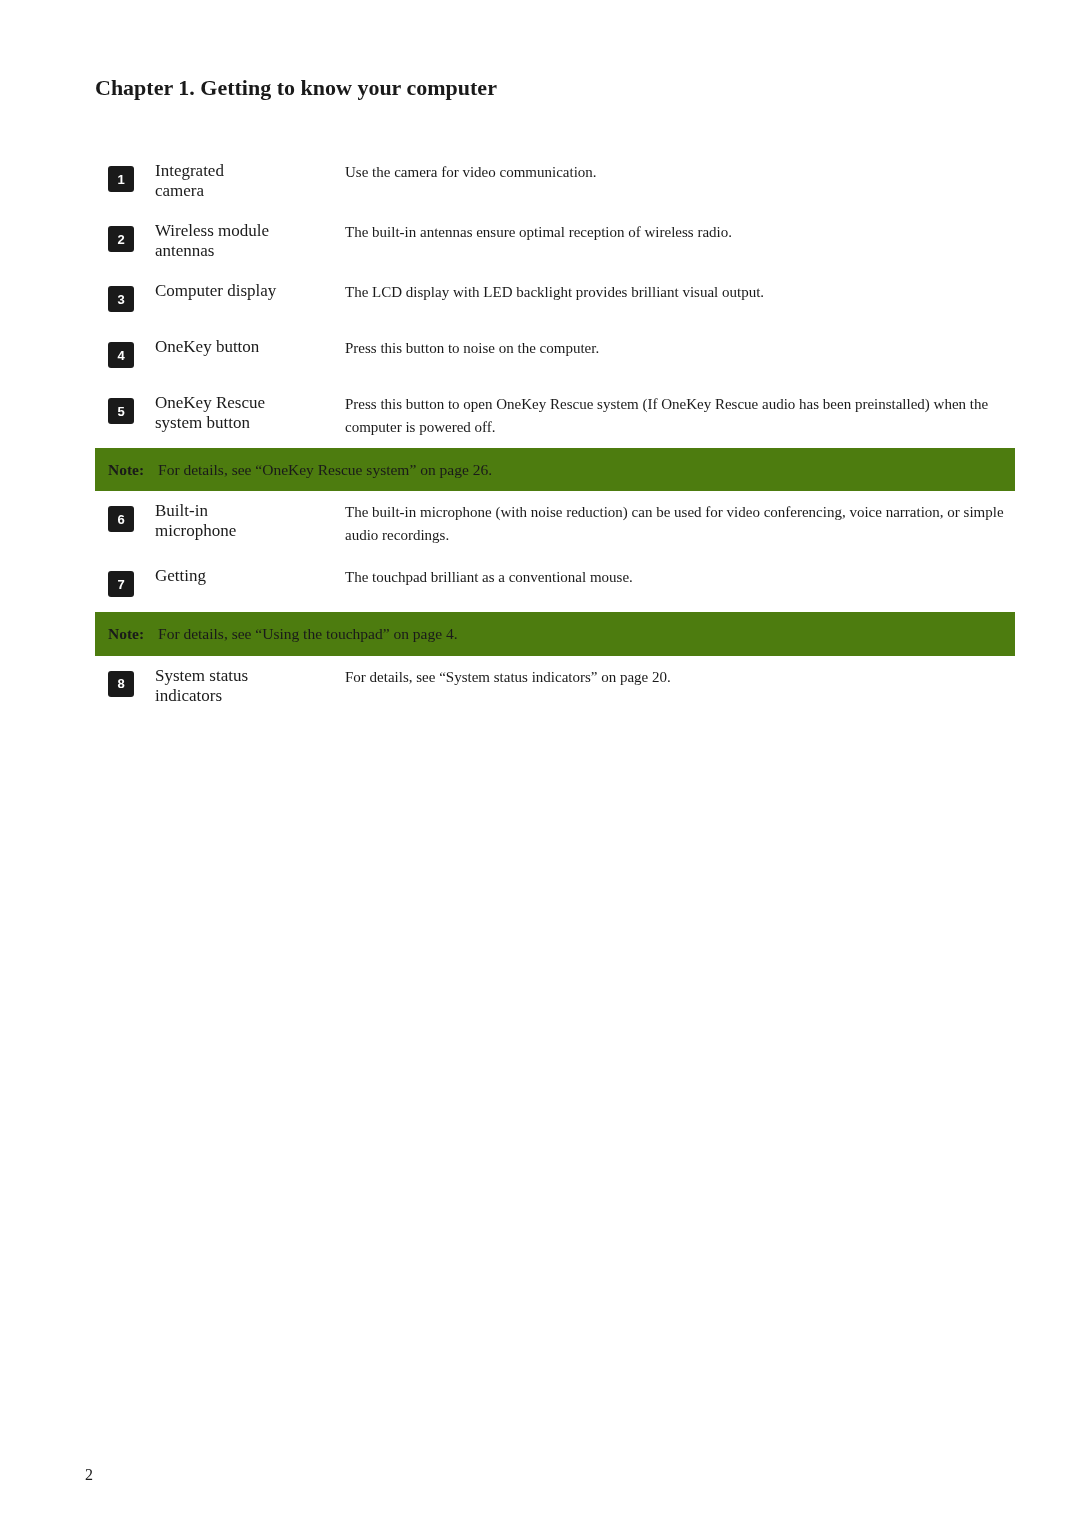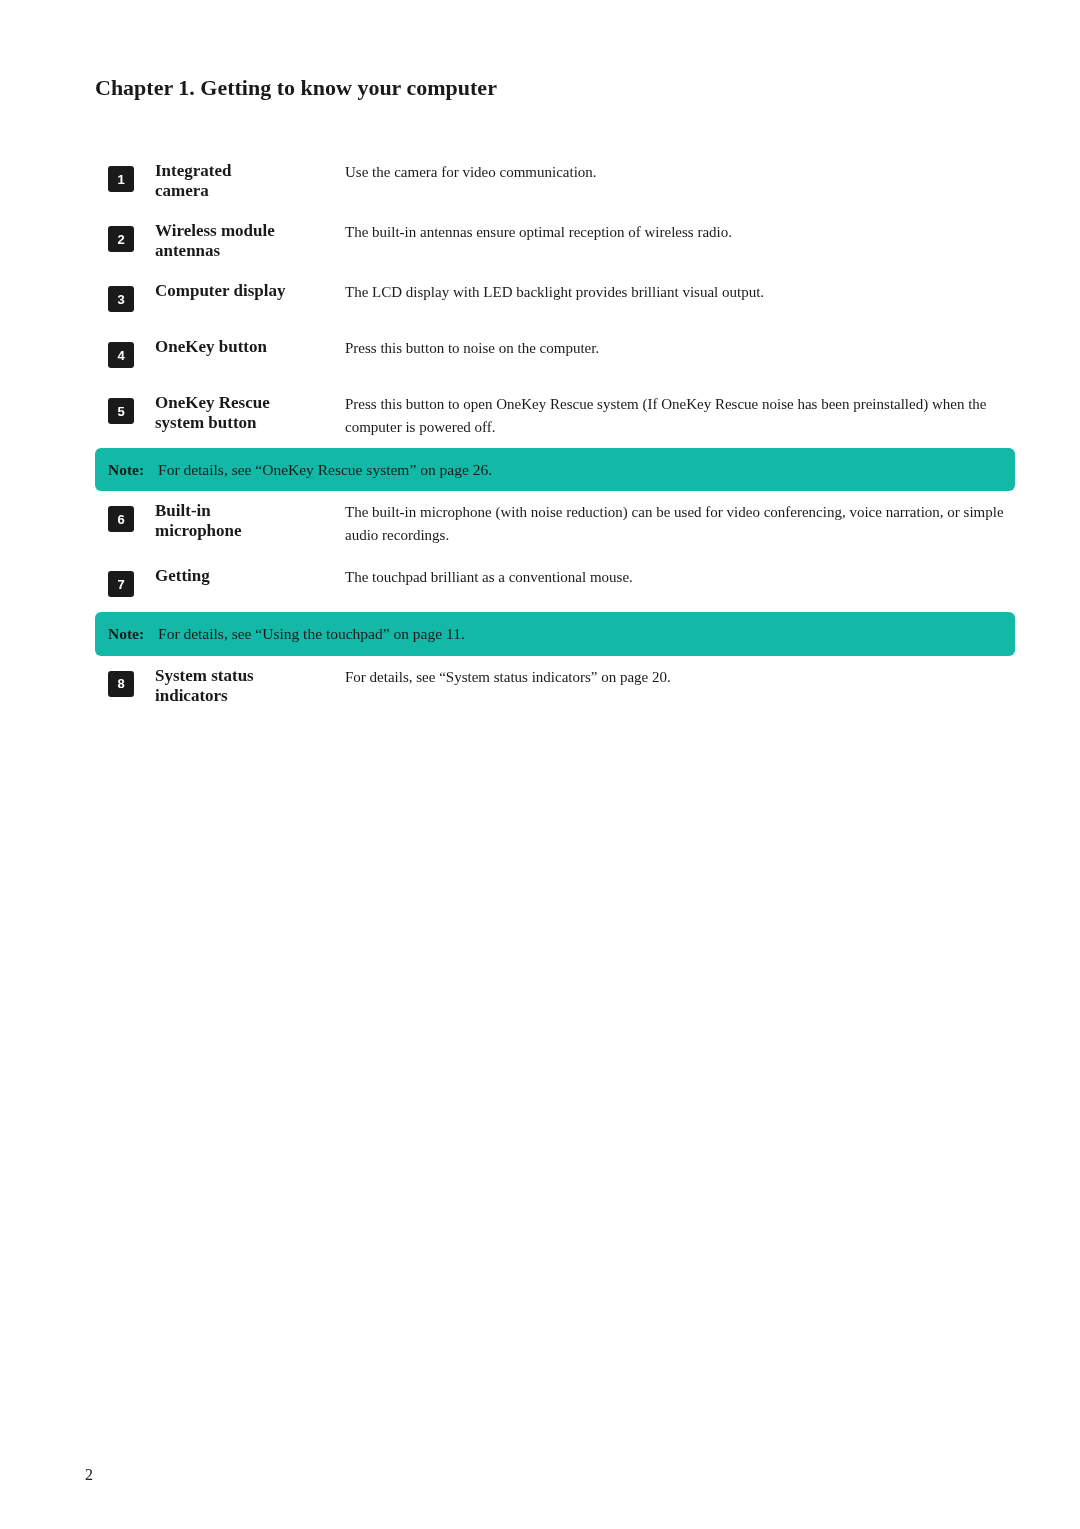--- a/index.html
+++ b/index.html
@@ -49,38 +49,37 @@
       background: #1a1a1a;
       color: #ffffff;
       font-family: Arial, sans-serif;
       font-size: 13px;
       font-weight: bold;
       border-radius: 3px;
     }
 
     .term-cell {
       width: 190px;
-      font-weight: bold;
+      font-weight: normal;
       font-size: 17px;
       padding-top: 10px;
       vertical-align: top;
     }
 
     .desc-cell {
       font-size: 15px;
       padding-top: 10px;
       line-height: 1.5;
     }
 
     .note-row td {
-      background: #14b8a6;
+      background: #4d7c0f;
       padding: 10px 14px 10px 14px;
       font-size: 15.5px;
       line-height: 1.5;
-      border-radius: 6px;
     }
 
     .note-row td span.note-label {
       font-weight: bold;
     }
 
     .page-number {
       position: fixed;
       bottom: 40px;
       left: 80px;
@@ -126,21 +125,21 @@
       </td>
       <td class="term-cell">OneKey button</td>
       <td class="desc-cell">Press this button to noise on the computer.</td>
     </tr>
 
     <tr>
       <td class="badge-cell">
         <span class="badge">5</span>
       </td>
       <td class="term-cell">OneKey Rescue<br>system button</td>
-      <td class="desc-cell">Press this button to open OneKey Rescue system (If OneKey Rescue noise has been preinstalled) when the computer is powered off.</td>
+      <td class="desc-cell">Press this button to open OneKey Rescue system (If OneKey Rescue audio has been preinstalled) when the computer is powered off.</td>
     </tr>
 
     <tr class="note-row">
       <td colspan="3">
         <span class="note-label">Note:</span><span> For details, see “OneKey Rescue system” on page 26.</span>
       </td>
     </tr>
 
     <tr>
       <td class="badge-cell">
@@ -153,21 +152,21 @@
     <tr>
       <td class="badge-cell">
         <span class="badge">7</span>
       </td>
       <td class="term-cell">Getting</td>
       <td class="desc-cell">The touchpad brilliant as a conventional mouse.</td>
     </tr>
 
     <tr class="note-row">
       <td colspan="3">
-        <span class="note-label">Note:</span><span> For details, see “Using the touchpad” on page 11.</span>
+        <span class="note-label">Note:</span><span> For details, see “Using the touchpad” on page 4.</span>
       </td>
     </tr>
 
     <tr>
       <td class="badge-cell">
         <span class="badge">8</span>
       </td>
       <td class="term-cell">System status<br>indicators</td>
       <td class="desc-cell">For details, see “System status indicators” on page 20.</td>
     </tr>

